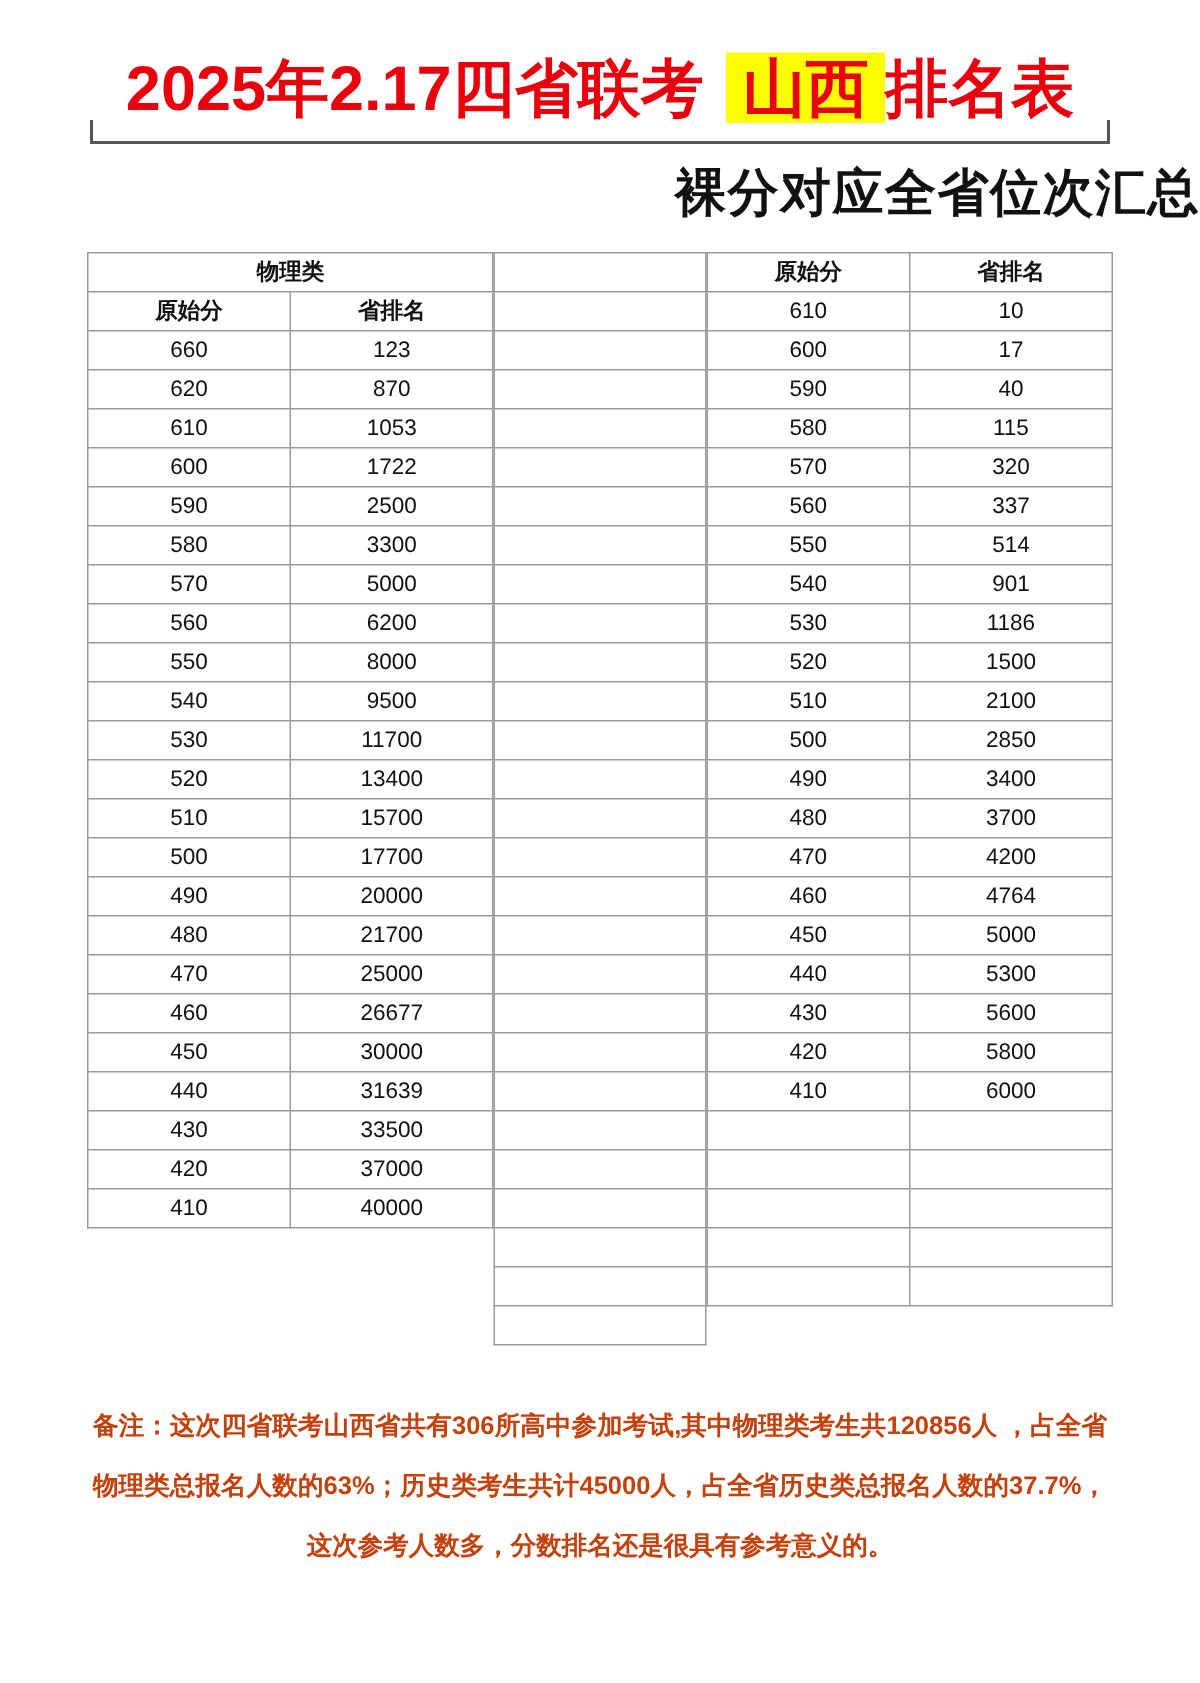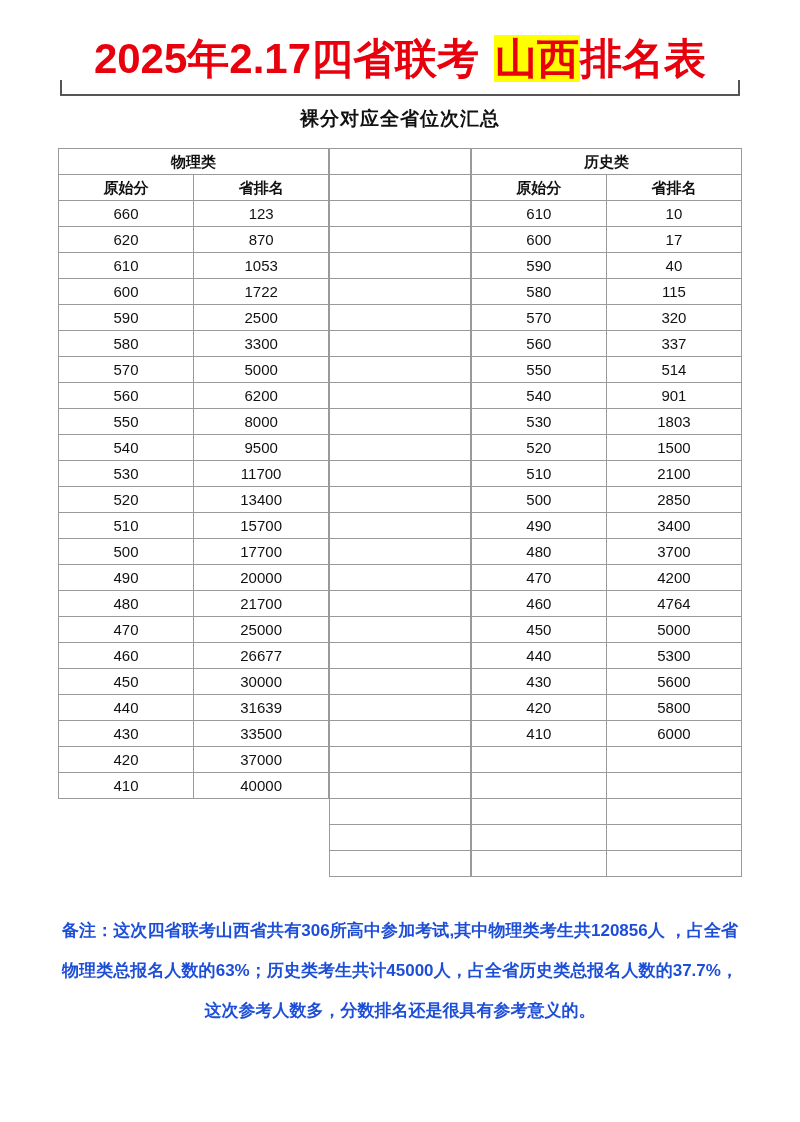--- a/index.html
+++ b/index.html
@@ -35,21 +35,21 @@
     font-weight: bold;
     color: #e8000d;
     text-align: center;
     letter-spacing: 0px;
     line-height: 58px;
     white-space: nowrap;
   }
   .title .hl {
     background: #ffff00;
     color: #e8000d;
-    padding: 0 1px;
+    padding: 0 11px;
     margin-left: 15px;
   }
   .title-rule {
     position: absolute;
     left: 20px;
     right: 20px;
     bottom: -8px;
     height: 0;
     border-bottom: 2px solid #555;
   }
@@ -58,22 +58,22 @@
     bottom: -8px;
     width: 0;
     height: 16px;
     border-left: 2px solid #555;
   }
   .tick-left { left: 20px; }
   .tick-right { right: 20px; }
 
   .subtitle {
     margin-top: 18px;
-    text-align: center;
-    font-size: 19px;
+    text-align: right;
+    font-size: 34px;
     font-weight: bold;
     color: #111;
     letter-spacing: 1px;
   }
 
   
   .tables {
     display: flex;
     justify-content: space-between;
     margin: 16px 58px 0 58px;
@@ -110,21 +110,21 @@
     line-height: 28px;
     margin-top: 10px;
   }
   .blank-cell { height: 25px; }
 
   
   .note {
     margin: 34px 62px 0 62px;
     font-size: 17px;
     font-weight: bold;
-    color: #1d4ed8;
+    color: #c2410c;
     line-height: 2.35;
     text-align: justify;
     text-align-last: center;
   }
   .note .txt { display: inline; }
 </style>
 </head>
 <body>
 
 <div class="page">
@@ -329,23 +329,20 @@
           </tr>
         <tr>
             <td class="blank-cell"></td>
           </tr>
       </tbody>
     </table>
 
     <table class="tbl right">
       <tbody>
         <tr>
-          <td class="cat-head" colspan="2">历史类</td>
-        </tr>
-        <tr>
           <td class="col-head">原始分</td>
           <td class="col-head">省排名</td>
         </tr>
         <tr>
             <td>610</td>
             <td>10</td>
           </tr>
         <tr>
             <td>600</td>
             <td>17</td>
@@ -369,21 +366,21 @@
         <tr>
             <td>550</td>
             <td>514</td>
           </tr>
         <tr>
             <td>540</td>
             <td>901</td>
           </tr>
         <tr>
             <td>530</td>
-            <td>1803</td>
+            <td>1186</td>
           </tr>
         <tr>
             <td>520</td>
             <td>1500</td>
           </tr>
         <tr>
             <td>510</td>
             <td>2100</td>
           </tr>
         <tr>

